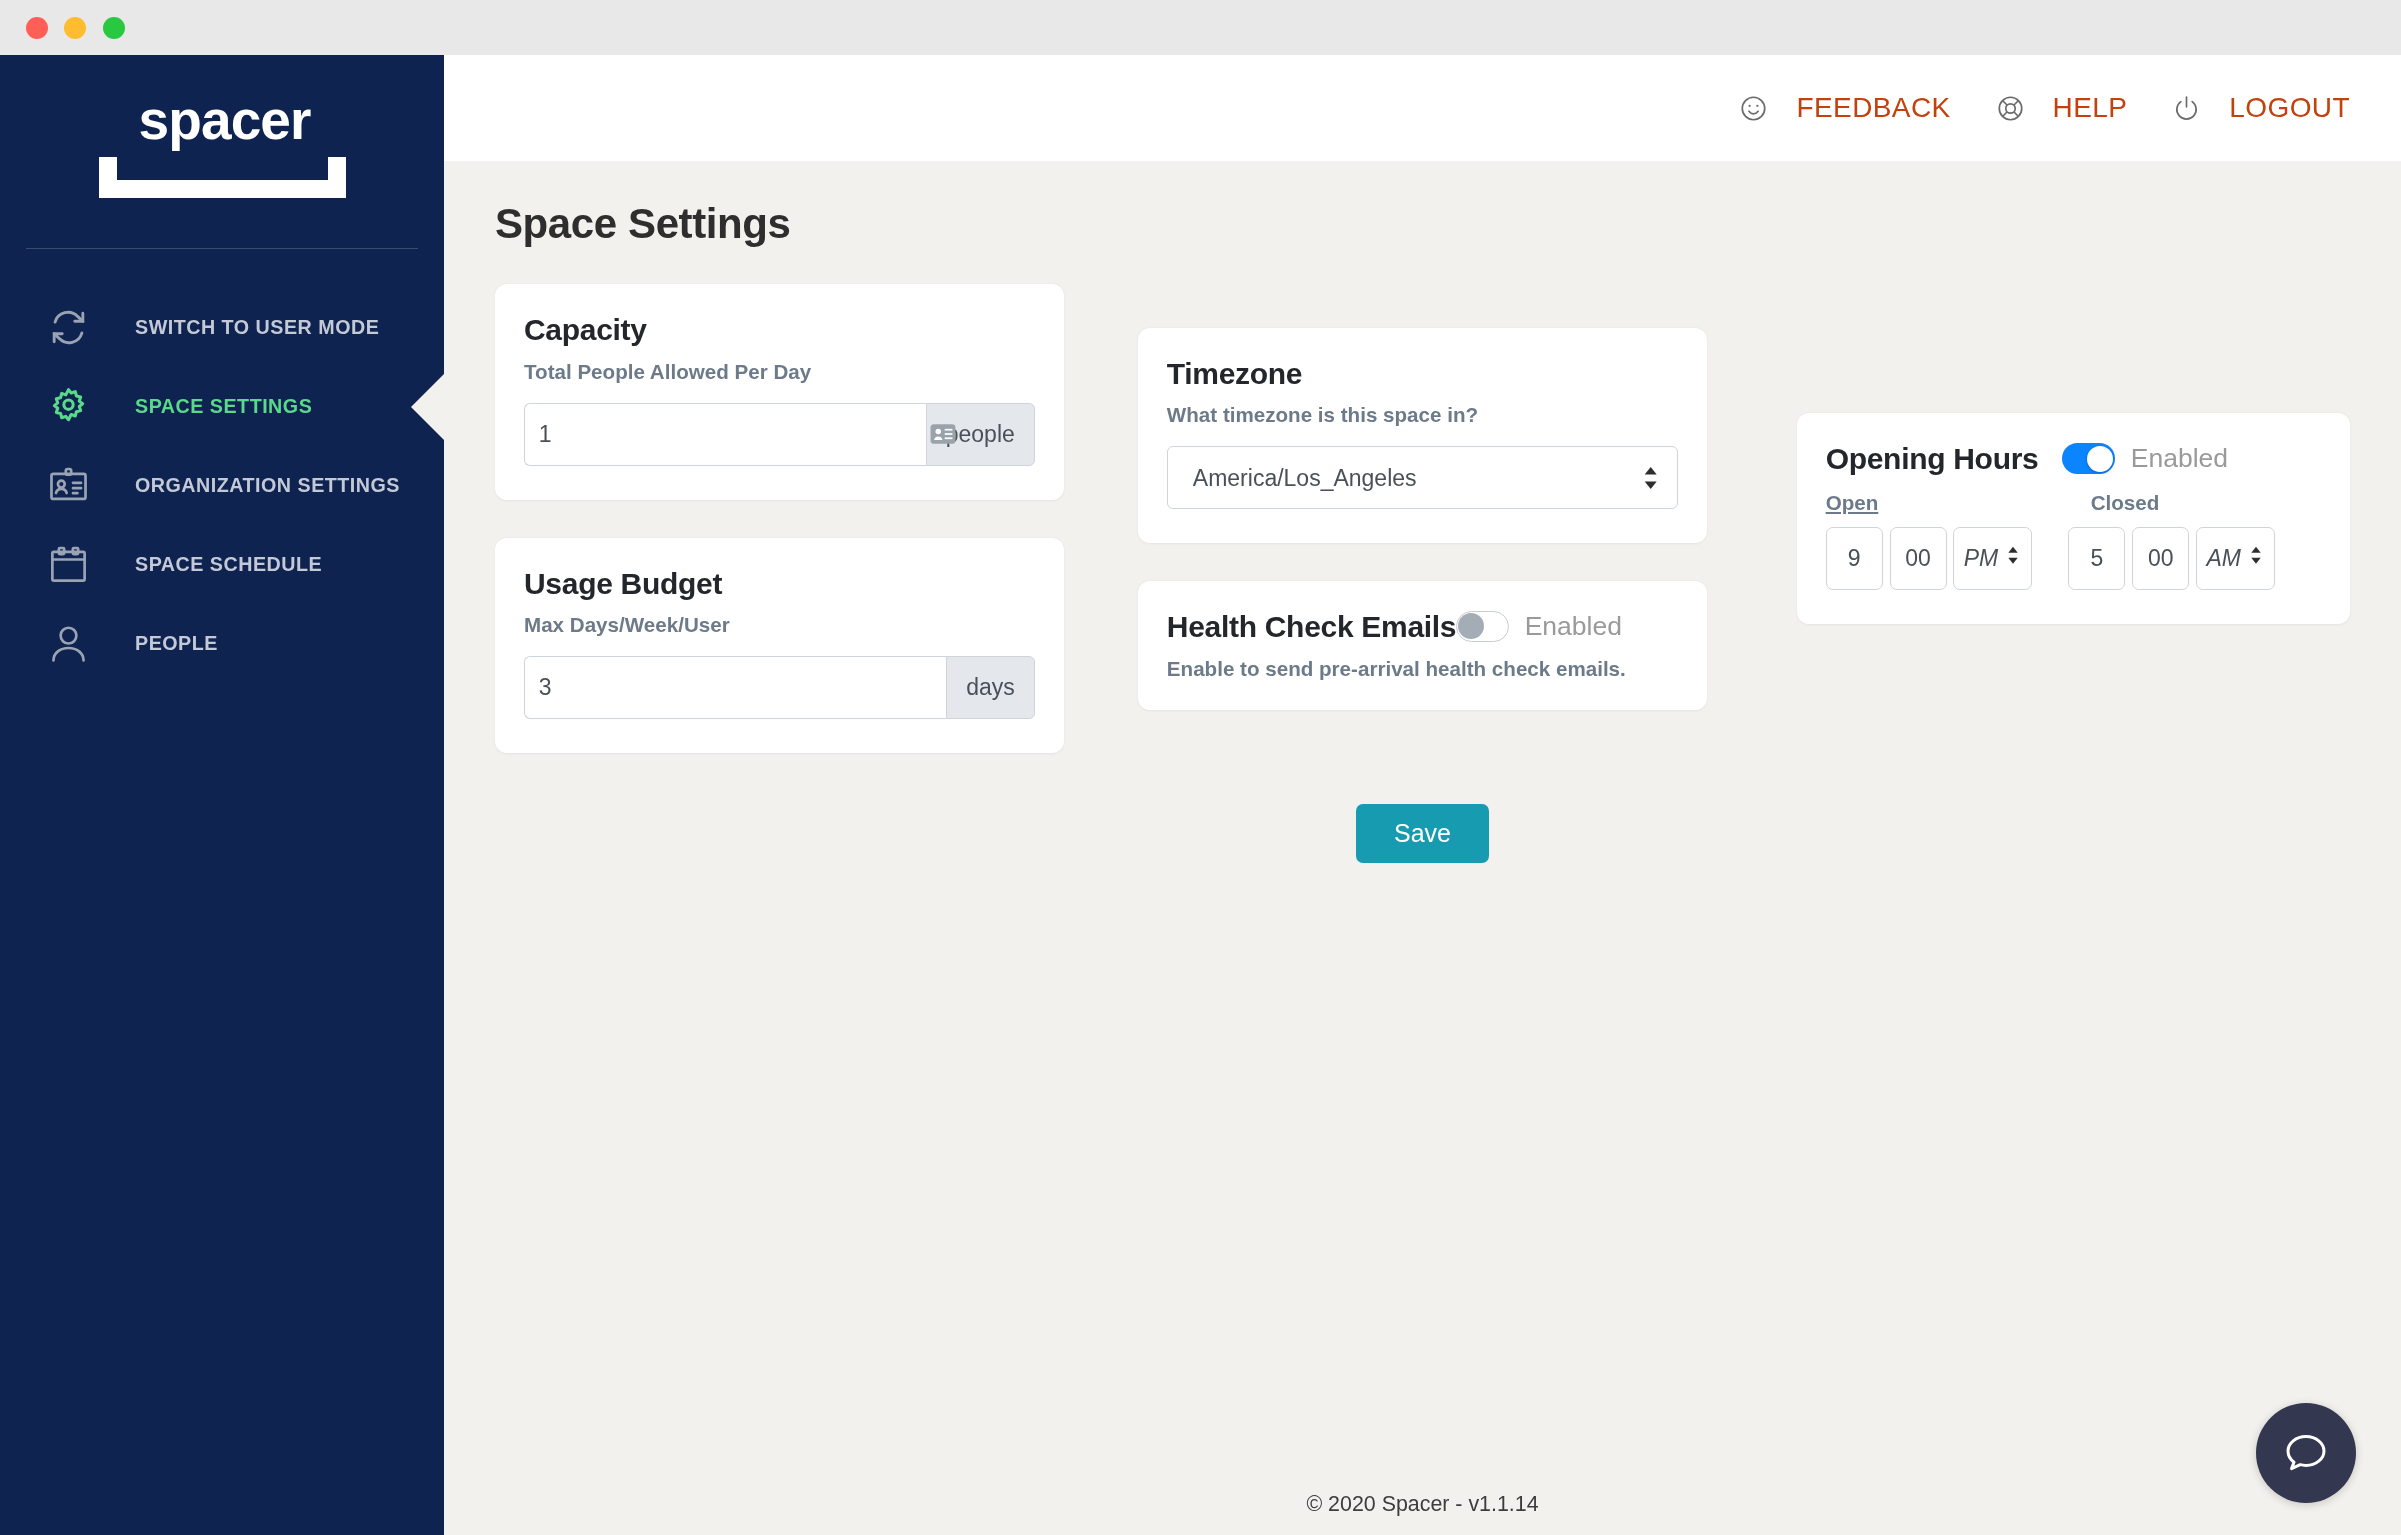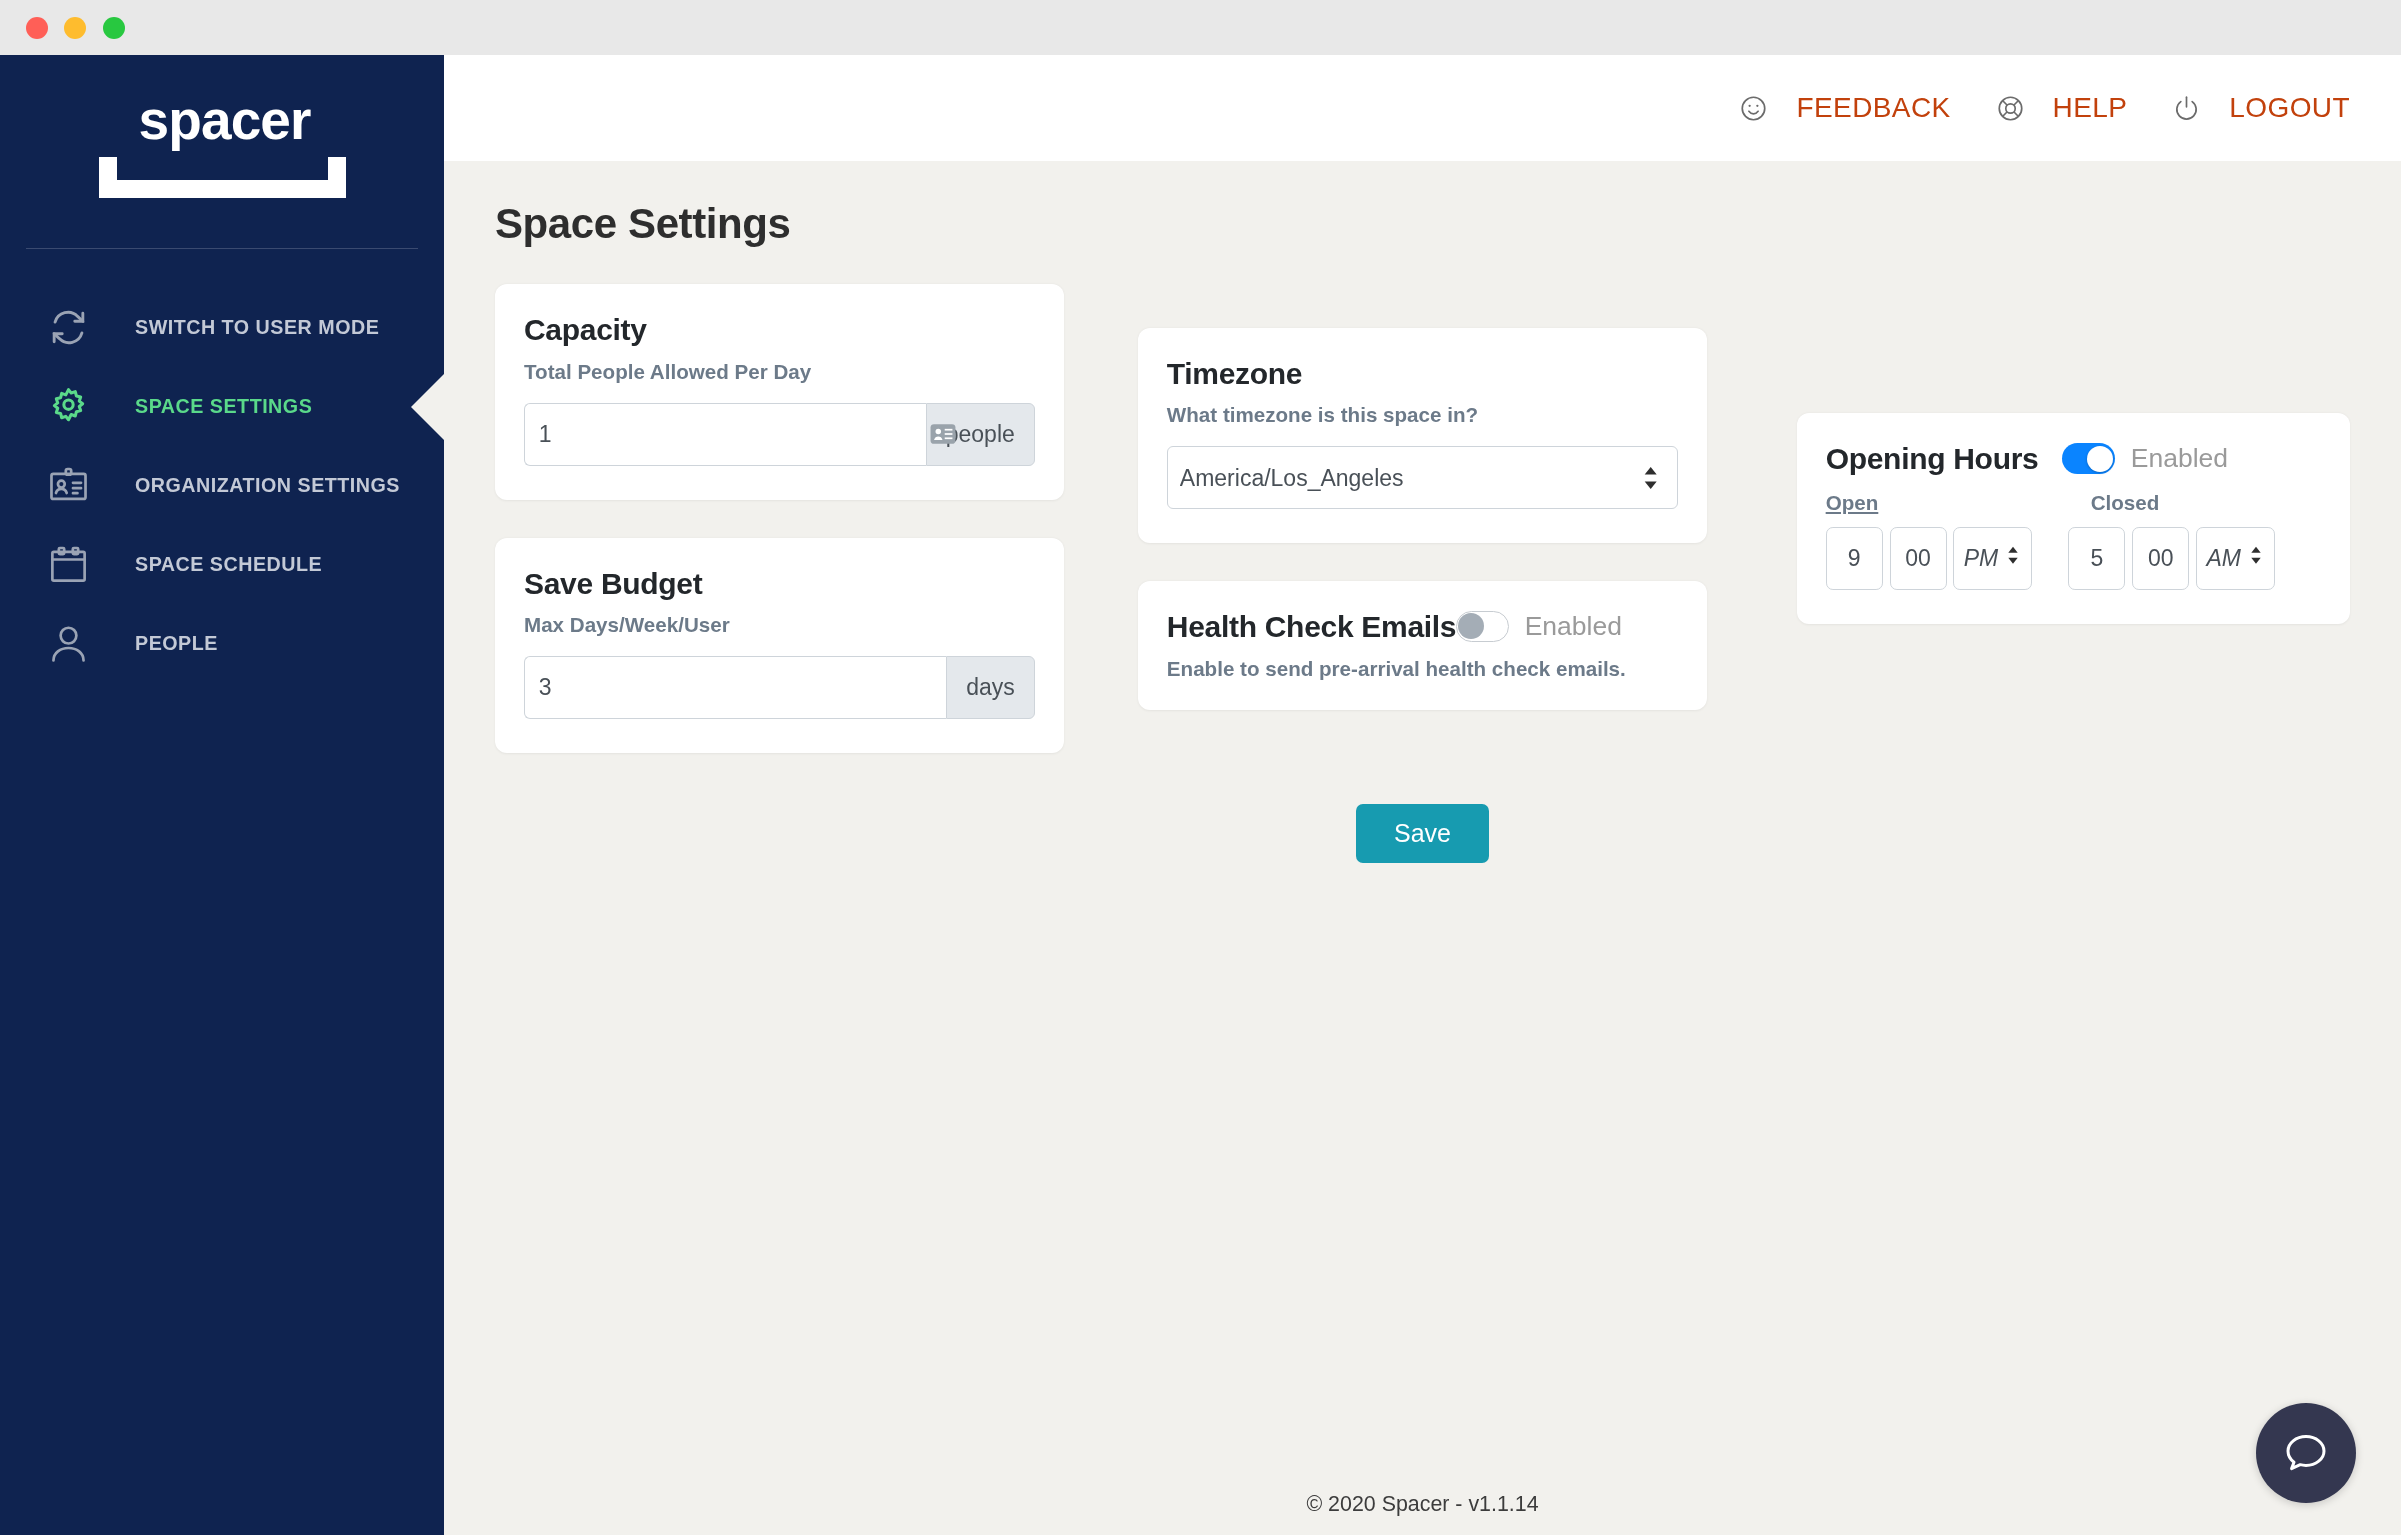--- a/index.html
+++ b/index.html
@@ -118,21 +118,21 @@
     width: 26px; height: 20.6px; pointer-events: none;
   }
   .ig-rel { position: relative; }
 
   
   .select-wrap { position: relative; margin-top: 19px; }
   .select-wrap select {
     width: 100%; height: 63px; appearance: none; -webkit-appearance: none;
     border: 0.9px solid #ced4da; border-radius: 6px; background: #fff;
     font-family: "Liberation Sans", sans-serif; font-size: 23px; color: #495057;
-    padding: 0 46px 0 12px;
+    padding: 0 46px 0 25px;
   }
   .sel-arrows {
     position: absolute; right: 19px; top: 50%; transform: translateY(-50%);
     pointer-events: none; width: 15.4px; height: 26px;
   }
 
   
   .toggle {
     width: 53px; height: 31px; border-radius: 15.4px; position: relative;
     flex: 0 0 53px; cursor: pointer;
@@ -331,21 +331,21 @@
                     <rect x="17" y="11" width="9" height="2" fill="#ffffff"></rect>
                     <rect x="17" y="16" width="9" height="2" fill="#ffffff"></rect>
                   </svg>
                 </span>
                 <span class="input-addon">people</span>
               </div>
             </section>
 
             <section class="card">
               <div class="card-title-row">
-                <div class="card-title">Save Budget</div>
+                <div class="card-title">Usage Budget</div>
               </div>
               <div class="card-sub">Max Days/Week/User</div>
               <div class="input-group">
                 <input type="text" value="3" style="">
                 <span class="input-addon">days</span>
               </div>
             </section>
 
           </div>
 

